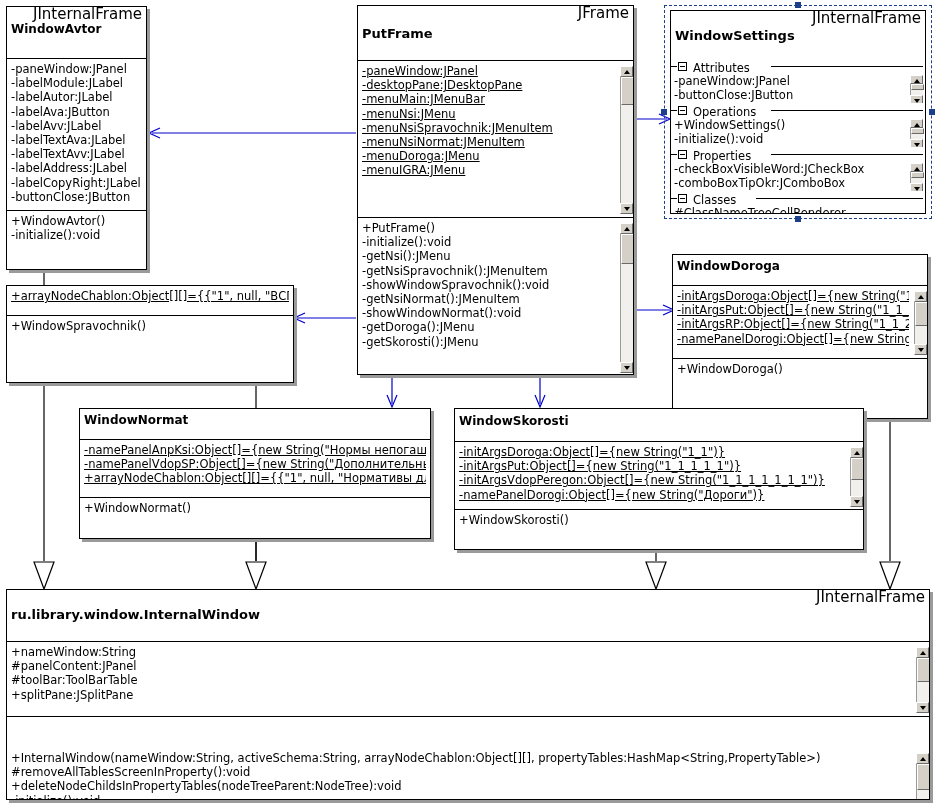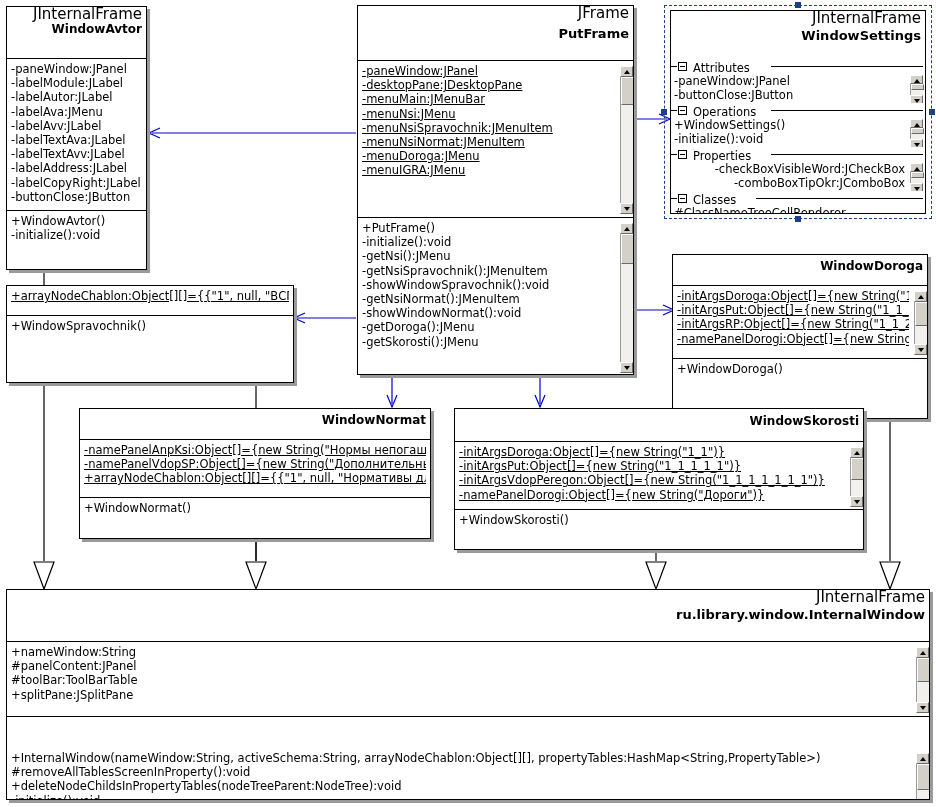--- a/index.html
+++ b/index.html
@@ -14,21 +14,21 @@
   
   .umlbox{
     position:absolute;background:#ffffff;border:1px solid #000;
     box-sizing:border-box;box-shadow:3px 3px 0 0 #9a9a9a;
     overflow:hidden;
   }
   .umlbox.sel{border:1px solid #000;box-shadow:none;}
 
   .hdr{padding:1px 4px 3px 4px;border-bottom:1px solid #000;position:relative;}
   .stereo{text-align:right;font-size:15px;line-height:13px;}
-  .cname{text-align:right;font-weight:bold;font-size:12px;line-height:15px;padding-top:1px;}
+  .cname{text-align:left;font-weight:bold;font-size:12px;line-height:15px;padding-top:1px;}
 
   .compart{
     border-bottom:1px solid #000;position:relative;
     padding:3px 4px 3px 4px;box-sizing:border-box;overflow:hidden;
     white-space:nowrap;
   }
   .compart:last-child{border-bottom:none;}
   .row{line-height:14.2px;height:14.2px;white-space:nowrap;overflow:hidden;}
   .u{text-decoration:underline;}
 
@@ -124,21 +124,21 @@
 
   <div class="umlbox" id="b-avtor" style="left:6px;top:6px;width:141px;height:264px;">
     <div class="hdr" style="height:47px;">
       <div class="stereo">JInternalFrame</div>
       <div class="cname">WindowAvtor</div>
     </div>
     <div class="compart" style="height:152px;">
       <div class="row">-paneWindow:JPanel</div>
       <div class="row">-labelModule:JLabel</div>
       <div class="row">-labelAutor:JLabel</div>
-      <div class="row">-labelAva:JMenu</div>
+      <div class="row">-labelAva:JButton</div>
       <div class="row">-labelAvv:JLabel</div>
       <div class="row">-labelTextAva:JLabel</div>
       <div class="row">-labelTextAvv:JLabel</div>
       <div class="row">-labelAddress:JLabel</div>
       <div class="row">-labelCopyRight:JLabel</div>
       <div class="row">-buttonClose:JButton</div>
     </div>
     <div class="compart" style="height:64px;">
       <div class="row">+WindowAvtor()</div>
       <div class="row">-initialize():void</div>
@@ -234,21 +234,21 @@
         <div class="sbtn dn" style="height:9px;"></div>
       </div>
     </div>
 
     <div class="sect">
       <span class="dash"></span>
       <span class="plusbox"></span>
       <span class="slabel">Properties</span>
       <span class="rule" style="left:100px;right:2px;"></span>
     </div>
-    <div style="position:relative;height:29px;padding:0 20px 0 3px;overflow:hidden;text-align:right;">
+    <div style="position:relative;height:29px;padding:0 20px 0 3px;overflow:hidden;">
       <div class="row">-checkBoxVisibleWord:JCheckBox</div>
       <div class="row">-comboBoxTipOkr:JComboBox</div>
       <div class="sbar" style="top:0px;height:29px;right:3px;">
         <div class="sbtn up" style="height:9px;"></div>
         <div class="strack" style="height:11px;">
           <div class="sthumb" style="height:6px;"></div>
         </div>
         <div class="sbtn dn" style="height:9px;"></div>
       </div>
     </div>

